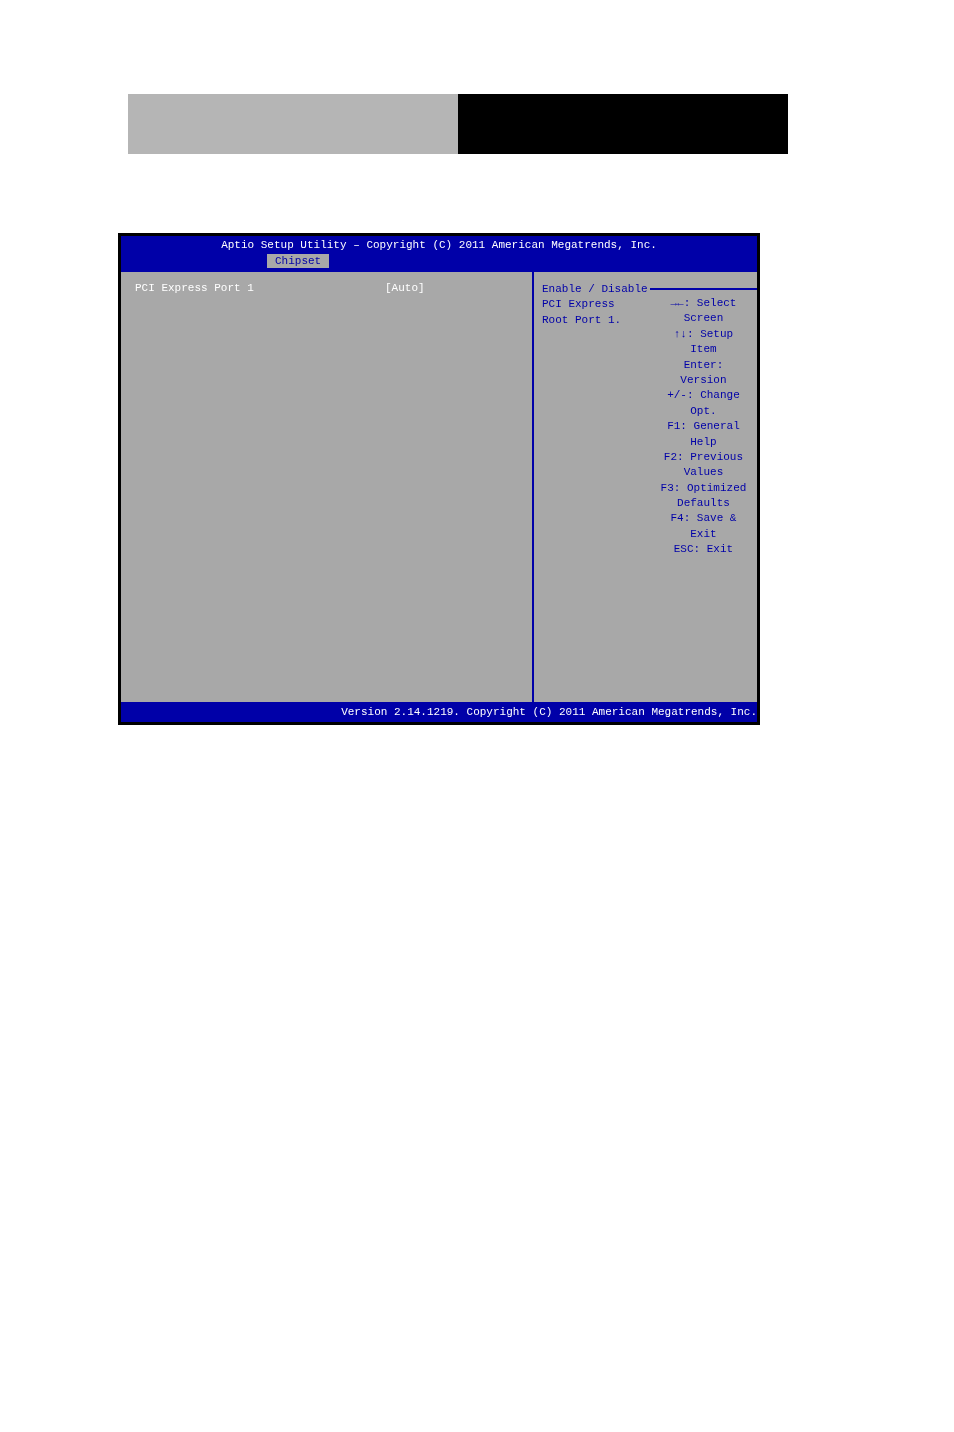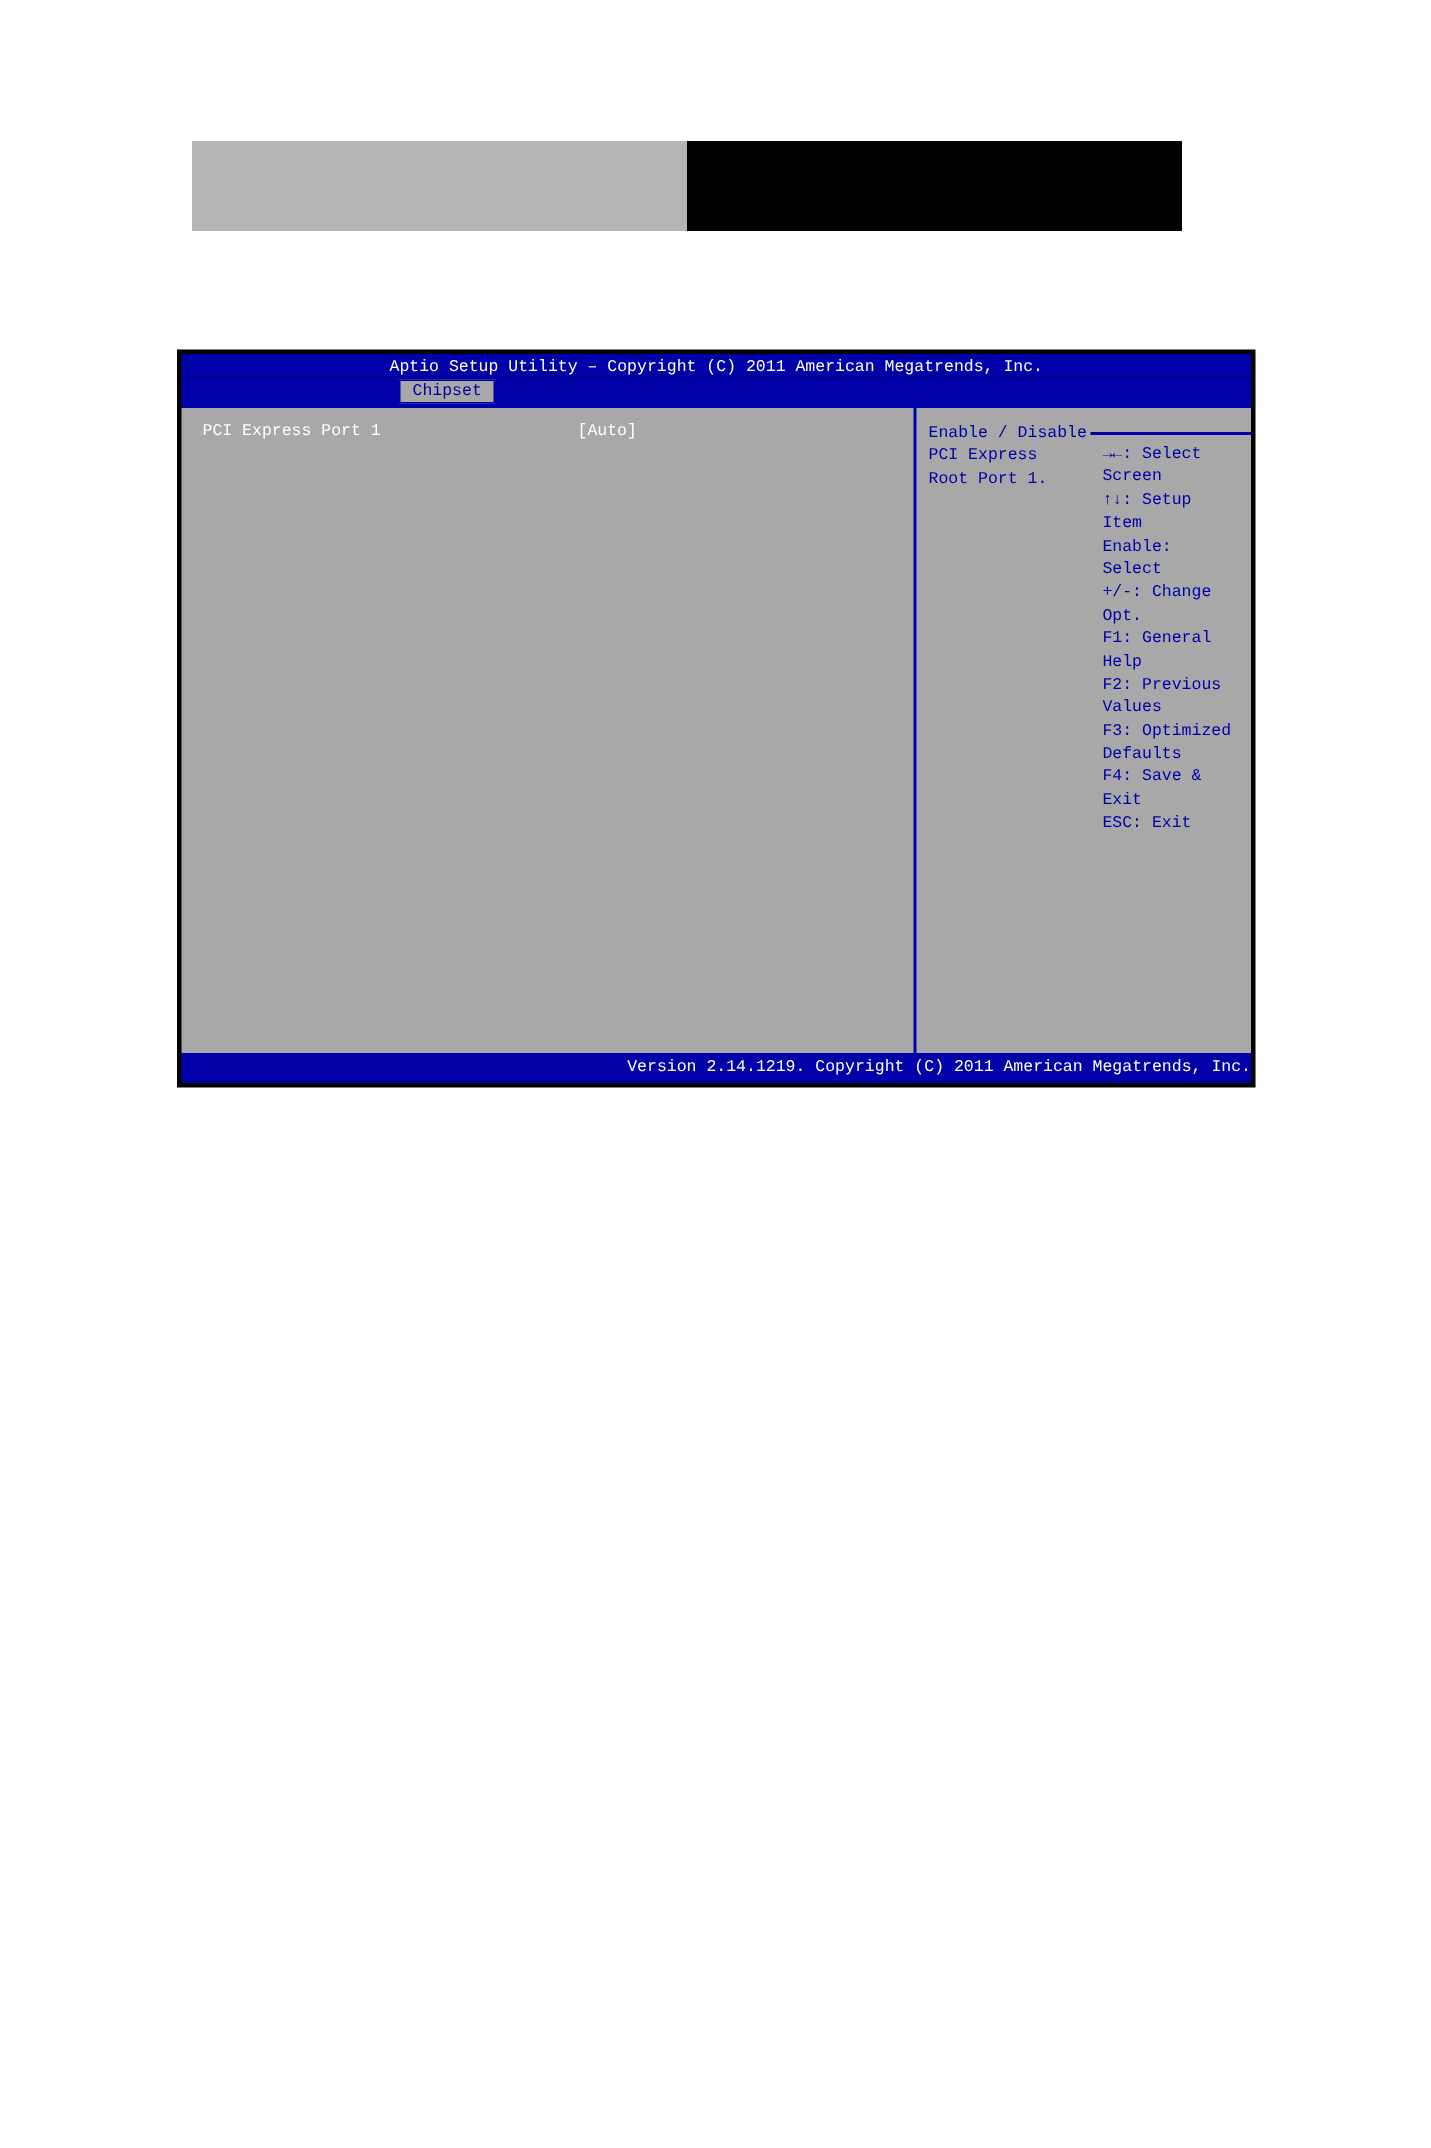--- a/index.html
+++ b/index.html
@@ -27,21 +27,21 @@
       background: #b5b5b5;
     }
     .header-black {
       width: 50%;
       background: #000000;
     }
     .bios-container {
       position: absolute;
       top: 233px;
       left: 118px;
-      width: 719px;
+      width: 642px;
       background: #000000;
       padding: 3px;
     }
     .bios-title-bar {
       background: #0000a8;
       color: #ffffff;
       text-align: center;
       padding: 3px 0 0 0;
       font-family: 'Courier New', monospace;
       font-size: 11px;
@@ -98,20 +98,21 @@
     }
     .help-text {
       line-height: 1.4;
     }
     .help-divider {
       border-top: 2px solid #0000a8;
       margin: 6px -8px 6px -8px;
     }
     .key-hints div {
       line-height: 1.4;
+      text-align: center;
     }
     .bios-footer {
       background: #0000a8;
       color: #ffffff;
       text-align: right;
       padding: 4px 0;
       font-family: 'Courier New', monospace;
       font-size: 11px;
     }
   </style>
@@ -139,21 +140,21 @@
     <div class="bios-right">
       <div class="help-text">
         <div>Enable / Disable PCI Express</div>
         <div>Root Port 1.</div>
       </div>
       <div>
         <div class="help-divider"></div>
         <div class="key-hints">
           <div>→←: Select Screen</div>
           <div>↑↓: Setup Item</div>
-          <div>Enable: Select</div>
+          <div>Enter: Version</div>
           <div>+/-: Change Opt.</div>
           <div>F1: General Help</div>
           <div>F2: Previous Values</div>
           <div>F3: Optimized Defaults</div>
           <div>F4: Save &amp; Exit</div>
           <div>ESC: Exit</div>
         </div>
         <div style="height:60px"></div>
       </div>
     </div>

